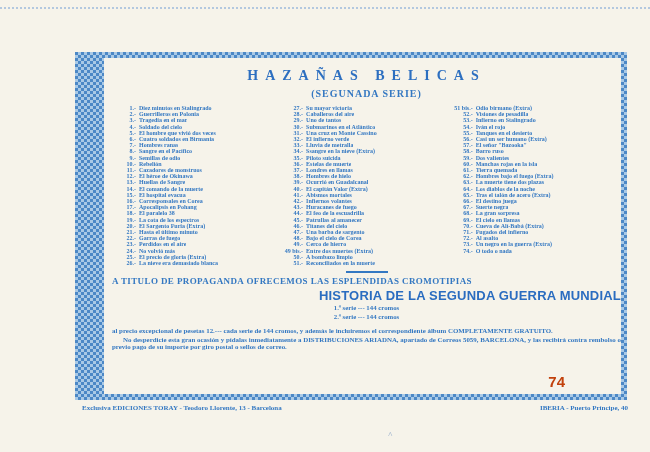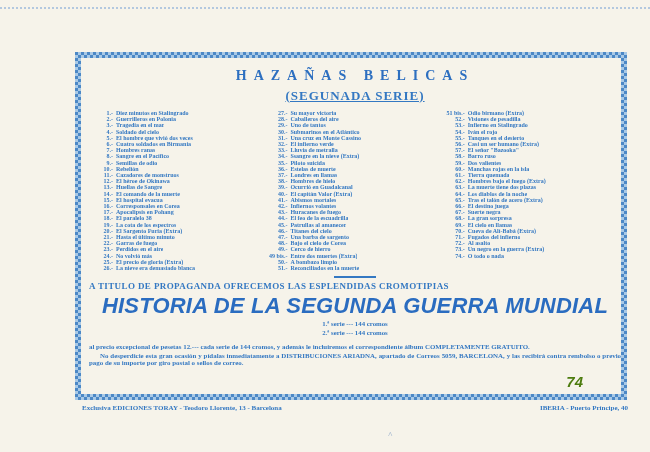--- a/index.html
+++ b/index.html
@@ -1,42 +1,42 @@
 <!DOCTYPE html>
 <html><head>
 <meta charset="utf-8">
 <style>
   html,body{margin:0;padding:0;}
   body{width:650px;height:452px;overflow:hidden;background:#efece3;}
   .page{position:relative;width:650px;height:452px;background:#f6f3ea;font-family:"Liberation Serif","DejaVu Serif",serif;color:#3478c2;font-weight:bold;}
   .page-edge{position:absolute;top:7px;left:0;width:650px;height:0;border-top:2px dotted #a3bedd;opacity:.8;}
   .frame{position:absolute;left:75px;top:52px;width:552px;height:348px;
          background:repeating-conic-gradient(#a9c9e6 0% 25%, #4c88c6 0% 50%) 0 0 / 6px 6px;}
-  .inner{position:absolute;inset:6px;background:#f6f3ea;padding:6px 0 4px 8px;box-sizing:border-box;}
+  .inner{position:absolute;inset:6px;background:#f6f3ea;padding:6px 0 4px 8px;box-sizing:border-box;margin-left:23px;}
   .title{margin-top:4px;text-align:center;font-size:14px;letter-spacing:7px;color:#2d6fc0;}
-  .subtitle{margin-top:4px;text-align:center;font-size:13px;letter-spacing:1px;text-decoration:underline;}
+  .subtitle{margin-top:4px;text-align:center;font-size:10px;letter-spacing:1px;}
   .section-heading{margin-top:5px;text-align:center;font-size:9px;letter-spacing:5px;}
   .cols{display:flex;margin-top:6px;padding:0 2px;}
   .col{font-size:6px;line-height:6.2px;}
   .col1{width:172px;}
   .col2{width:180px;}
   .col3{width:184px;}
   .row{display:flex;white-space:nowrap;}
   .num{flex:none;width:27px;text-align:right;margin-right:3px;}
   .col1 .num{width:22px;}
   .t{overflow:hidden;}
   .divider{width:42px;height:2px;background:#3478c2;margin:5px auto 3px auto;}
   .promo-intro{text-align:left;font-size:9px;letter-spacing:.4px;}
-  .promo-headline{text-align:center;font-family:"Liberation Sans","DejaVu Sans",sans-serif;font-size:22px;letter-spacing:.2px;color:#2a6cc0;margin-top:2px;font-style:italic;}
+  .promo-headline{text-align:right;font-family:"Liberation Sans","DejaVu Sans",sans-serif;font-size:13px;letter-spacing:.2px;color:#2a6cc0;margin-top:2px;}
   .promo-series{text-align:center;font-size:6.8px;line-height:8px;}
   .promo-series div{margin-top:1px;}
   .order{margin-top:6px;font-size:6.9px;line-height:7.6px;text-align:justify;}
   .order p{margin:0 0 1px 0;}
   .order p.indent{text-indent:11px;}
-  .page-number{position:absolute;right:38px;bottom:4px;font-family:"Liberation Sans","DejaVu Sans",sans-serif;font-size:15px;color:#4d7c0f;font-style:italic;}
+  .page-number{position:absolute;right:56px;bottom:4px;font-family:"Liberation Sans","DejaVu Sans",sans-serif;font-size:15px;color:#c2410c;}
   .footer{position:absolute;top:404px;left:82px;width:546px;display:flex;justify-content:space-between;font-size:7px;gap:18px;}
   .pen-mark{position:absolute;left:422px;top:90px;opacity:.65;}
   .bottom-mark{position:absolute;left:388px;top:430px;font-size:8px;color:#7d9cc4;opacity:.7;}
 </style>
 </head>
 <body>
 
 <div class="page">
 
   <div class="page-edge"></div>

